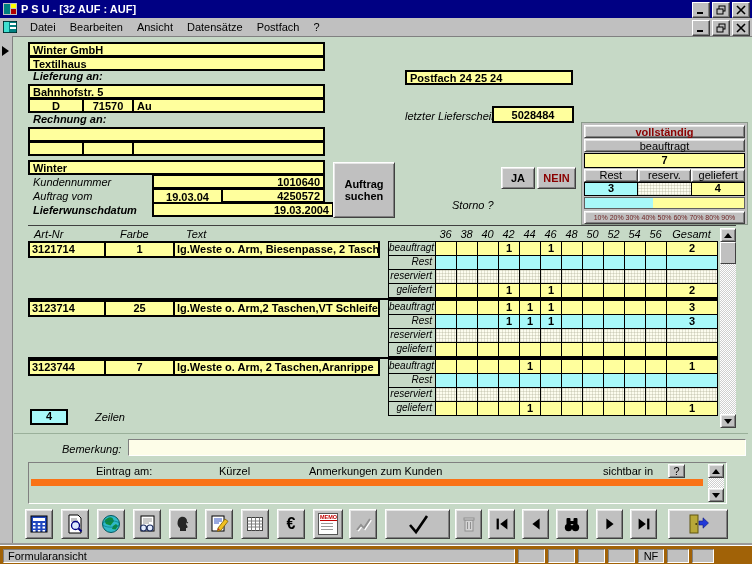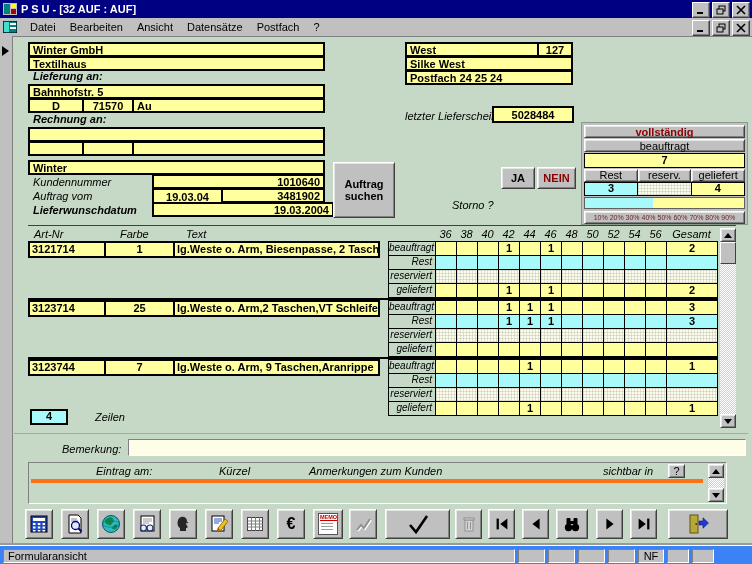--- a/index.html
+++ b/index.html
@@ -10,21 +10,21 @@
     display:flex;align-items:center;color:#fff;font-weight:bold;}
   .title-icon{width:14px;height:12px;margin:0 4px 0 3px;}
   .win-btns{position:absolute;right:2px;top:2px;display:flex;gap:2px;}
   .wbtn{width:16px;height:14px;background:#c0c0c0;border:1px solid;border-color:#fff #404040 #404040 #fff;
     box-shadow:inset -1px -1px 0 #808080;display:flex;align-items:center;justify-content:center;}
   .menubar{position:absolute;left:0;top:18px;width:752px;height:18px;background:#c0c0c0;
     border-bottom:1px solid #808080;display:flex;align-items:center;}
   .mdi-icon{width:14px;height:12px;margin:0 6px 0 3px;}
   .menu-item{padding:2px 7px;cursor:default;}
   .menu-btns{position:absolute;right:2px;top:2px;display:flex;gap:2px;}
-  .statusbar{position:absolute;left:0;top:545px;width:752px;height:19px;background:#3b82f6;
+  .statusbar{position:absolute;left:0;top:545px;width:752px;height:19px;background:#a16207;
     border-top:1px solid #fff;box-shadow:0 -2px 0 #9a9a9a;display:flex;align-items:center;}
   .spanel{height:14px;border:1px solid;border-color:#808080 #fff #fff #808080;margin-right:3px;
     padding:0 4px;line-height:13px;background:#c0c0c0;box-sizing:border-box;}
   
   .recsel{position:absolute;left:0;top:36px;width:12px;height:509px;background:#c0c0c0;
     border-right:1px solid #808080;}
   .rec-arrow{position:absolute;left:2px;top:10px;width:0;height:0;
     border-left:7px solid #000;border-top:5px solid transparent;border-bottom:5px solid transparent;}
   
   .lbl{position:absolute;font-style:italic;white-space:nowrap;}
@@ -93,21 +93,21 @@
   .tri-up{width:0;height:0;border-bottom:5px solid #000;border-left:4px solid transparent;border-right:4px solid transparent;}
   .tri-down{width:0;height:0;border-top:5px solid #000;border-left:4px solid transparent;border-right:4px solid transparent;}
   .sc-thumb{position:absolute;left:0;width:16px;background:#c0c0c0;border:1px solid;
     border-color:#fff #404040 #404040 #fff;box-sizing:border-box;}
   
   .remark-field{position:absolute;left:128px;top:439px;width:618px;height:17px;background:#fdfde8;
     border:1px solid;border-color:#808080 #fff #fff #808080;box-sizing:border-box;padding:0 3px;}
   .notes{position:absolute;left:28px;top:462px;width:699px;height:42px;
     border:1px solid;border-color:#808080 #fff #fff #808080;box-sizing:border-box;}
   .notes-head{position:absolute;left:2px;top:1px;width:672px;height:15px;
-    border-bottom:4px solid #f97316;font-style:italic;}
+    border-bottom:7px solid #f97316;}
   .notes-head span{position:absolute;top:1px;}
   
   .tbtn{position:absolute;top:509px;height:30px;background:#c0c0c0;border:1px solid;
     border-color:#fff #404040 #404040 #fff;box-shadow:inset 1px 1px 0 #e6e6e6,inset -1px -1px 0 #808080;
     box-sizing:border-box;display:flex;align-items:center;justify-content:center;cursor:pointer;}
   .euro-g{font-size:16px;font-weight:bold;line-height:16px;}
   .memo-page{width:18px;height:20px;background:#fff;border:1px solid #555;position:relative;}
   .memo-t{position:absolute;top:0;left:1px;font-size:5.5px;font-weight:bold;color:#c00000;
     border-bottom:1px solid #c00000;line-height:6px;}
   .memo-l{position:absolute;left:2px;width:12px;height:1px;background:#9a9a9a;}
@@ -199,38 +199,33 @@
     <div class="t-c" style="width:52px;"></div>
     <div class="t-c div-l" style="width:50px;"></div>
     <div class="t-l div-l" style="flex:1;"></div>
   </div>
   <div class="yf" style="left:28px;top:160px;width:297px;height:15px;">Winter</div>
 
   <div class="lbl" style="left:33px;top:176px;">Kundennummer</div>
   <div class="yf t-r" style="left:152px;top:174px;width:173px;height:15px;padding-left:24px;">1010640</div>
   <div class="lbl" style="left:33px;top:190px;">Auftrag vom</div>
   <div class="yf t-c" style="left:152px;top:188px;width:71px;height:17px;">19.03.04</div>
-  <div class="yf t-r" style="left:221px;top:188px;width:104px;height:15px;">3481902</div>
+  <div class="yf t-r" style="left:221px;top:188px;width:104px;height:15px;">4250572</div>
   <div class="lbl" style="left:33px;top:204px;font-weight:bold;">Lieferwunschdatum</div>
   <div class="yf t-r" style="left:152px;top:202px;width:182px;height:15px;">19.03.2004</div>
 
   <div class="raised btn" style="position:absolute;left:333px;top:162px;width:62px;height:56px;flex-direction:column;font-weight:bold;">
     <span>Auftrag</span>
     <span>suchen</span>
   </div>
 
   <div class="lbl" style="left:452px;top:175px;margin-top:24px;">Storno ?</div>
   <div class="raised btn" style="position:absolute;left:501px;top:167px;width:34px;height:22px;font-weight:bold;">JA</div>
   <div class="raised btn red-t" style="position:absolute;left:537px;top:167px;width:39px;height:22px;">NEIN</div>
 
-  <div class="yf yf-split" style="left:405px;top:42px;width:168px;height:15px;">
-    <div class="t-l" style="flex:1;">West</div>
-    <div class="t-c div-l" style="width:34px;">127</div>
-  </div>
-  <div class="yf" style="left:405px;top:56px;width:168px;height:15px;">Silke West</div>
   <div class="yf" style="left:405px;top:70px;width:168px;height:15px;">Postfach 24 25 24</div>
   <div class="lbl" style="left:405px;top:110px;">letzter Lieferschein:</div>
   <div class="yf t-c" style="left:492px;top:106px;width:82px;height:17px;">5028484</div>
 
   <div class="sumpanel">
     <div class="sumrow raised btn red-t" style="top:2px;height:13px;">vollständig</div>
     <div class="sumrow raised btn" style="top:16px;height:13px;">beauftragt</div>
     <div class="sumrow yf2 t-c" style="top:30px;height:15px;text-align:center;line-height:12px;">7</div>
     <div class="sumrow sum-cells" style="top:46px;height:13px;">
       <div class="raised" style="line-height:11px;">Rest</div>
@@ -407,21 +402,21 @@
             <div class="qcell c-yellow"></div>
             <div class="qcell c-yellow qtotal"></div>
           </div>
         </div>
       </div>
       <div class="block-sep"></div>
       <div class="grid-block">
         <div class="art-info">
           <div class="art-box art-nr-f">3123744</div>
           <div class="art-box farbe-f">7</div>
-          <div class="art-box text-f">lg.Weste o. Arm, 9 Taschen,Aranrippe</div>
+          <div class="art-box text-f">lg.Weste o. Arm, 2 Taschen,Aranrippe</div>
         </div>
         <div class="qrows">
           <div class="qrow">
             <div class="qlabel">beauftragt</div>
             <div class="qcell c-yellow"></div>
             <div class="qcell c-yellow"></div>
             <div class="qcell c-yellow"></div>
             <div class="qcell c-yellow"></div>
             <div class="qcell c-yellow">1</div>
             <div class="qcell c-yellow"></div>

